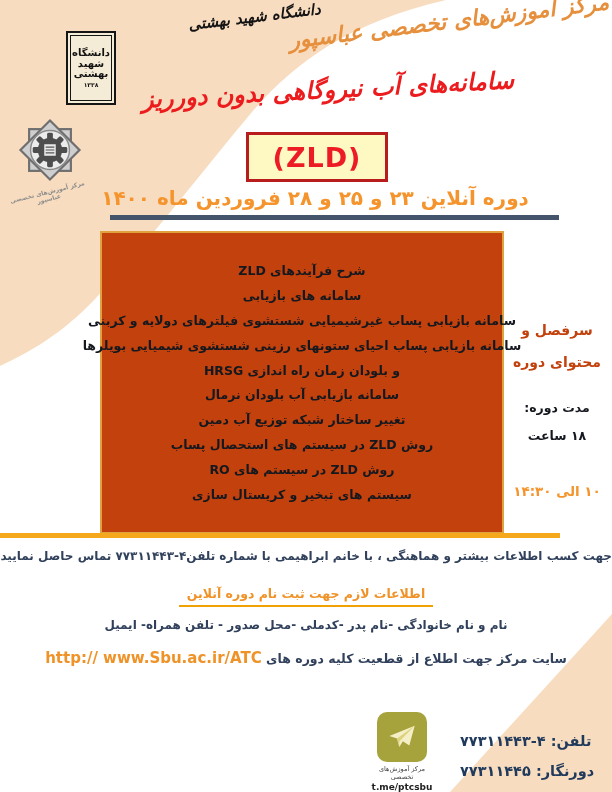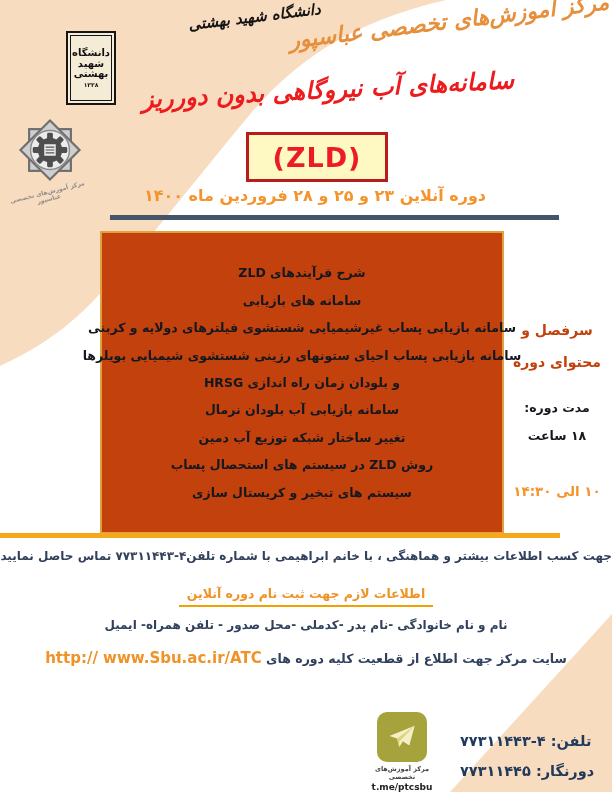--- a/index.html
+++ b/index.html
@@ -26,21 +26,21 @@
   .emblem{left:6px;top:114px;width:88px;height:72px;}
   .emblem-caption{left:8px;top:188px;width:80px;font-size:6px;font-weight:bold;color:#8d8d8d;
       transform:rotate(-14deg);text-align:center;direction:rtl;}
 
   
   .main-title{left:126px;top:76px;width:404px;transform:rotate(-3deg);color:#ec1b1d;
       font-size:24px;font-weight:bold;font-style:italic;text-align:center;white-space:nowrap;direction:rtl;}
   .zld-box{left:246px;top:132px;width:136px;height:44px;border:3px solid #b91c1c;background:#fef9c3;
       display:flex;align-items:center;justify-content:center;color:#ed1c24;font-size:27px;
       font-weight:bold;letter-spacing:1px;}
-  .date-line{left:90px;top:186px;width:450px;text-align:center;color:#f5942c;font-size:16px;
+  .date-line{left:90px;top:186px;width:450px;text-align:center;color:#f5942c;font-size:20px;
       font-weight:bold;direction:rtl;white-space:nowrap;}
   .rule-slate{left:110px;top:215px;width:449px;height:5px;background:#44546a;}
 
   
   .course-box{left:100px;top:231px;width:404px;height:303px;background:#c2410c;border:2px solid #e0a23e;
       box-sizing:border-box;display:flex;flex-direction:column;justify-content:space-evenly;
       align-items:center;direction:rtl;padding:20px 2px;}
   .topic{font-size:12.5px;font-weight:bold;color:#15181f;white-space:nowrap;}
 
   
@@ -87,21 +87,21 @@
   .bqc-letters{display:flex;gap:2px;}
   .bqc-letter{width:13px;height:13px;background:#000;color:#fff;display:flex;align-items:center;
       justify-content:center;font-size:9px;font-weight:bold;}
   .bqc-bar{background:#000;color:#fff;font-size:3.8px;padding:1px 2px;margin-top:1px;white-space:nowrap;}
   .cert-num{width:30px;height:2px;background:#bdbdbd;margin-top:2px;}
 
   
   .telegram{left:371px;top:712px;width:62px;text-align:center;}
   .tg-icon{width:50px;height:50px;border-radius:10px;background:#a6a23c;margin:0 auto;display:flex;
       align-items:center;justify-content:center;cursor:pointer;}
-  .tg-caption{font-size:6.5px;font-weight:bold;color:#444;margin-top:3px;direction:rtl;}
+  .tg-caption{font-size:6.5px;font-weight:normal;color:#444;margin-top:3px;direction:rtl;}
   .tg-handle{font-size:9px;font-weight:bold;color:#222;margin-top:1px;}
 
   
   .phones{left:460px;top:726px;width:148px;direction:rtl;text-align:left;color:#203a5c;
       font-size:14.5px;font-weight:bold;line-height:2.1;padding-right:4px;box-sizing:border-box;}
   .phone-row{white-space:nowrap;}
 </style>
 </head>
 <body>
 
@@ -157,20 +157,21 @@
 
   <div class="abs course-box">
     <div class="topic">شرح فرآیندهای ZLD</div>
     <div class="topic">سامانه های بازیابی</div>
     <div class="topic">سامانه بازیابی پساب غیرشیمیایی شستشوی فیلترهای دولایه و کربنی</div>
     <div class="topic">سامانه بازیابی پساب احیای ستونهای رزینی شستشوی شیمیایی بویلرها</div>
     <div class="topic">و بلودان زمان راه اندازی HRSG</div>
     <div class="topic">سامانه بازیابی آب بلودان نرمال</div>
     <div class="topic">تغییر ساختار شبکه توزیع آب دمین</div>
     <div class="topic">روش ZLD در سیستم های استحصال پساب</div>
+    <div class="topic">روش ZLD در سیستم های RO</div>
     <div class="topic">سیستم های تبخیر و کریستال سازی</div>
   </div>
 
   <div class="abs sidebar">
     <div class="sb-heading">
       <div>سرفصل و</div>
       <div>محتوای دوره</div>
     </div>
     <div class="sb-duration">
       <div>مدت دوره:</div>

